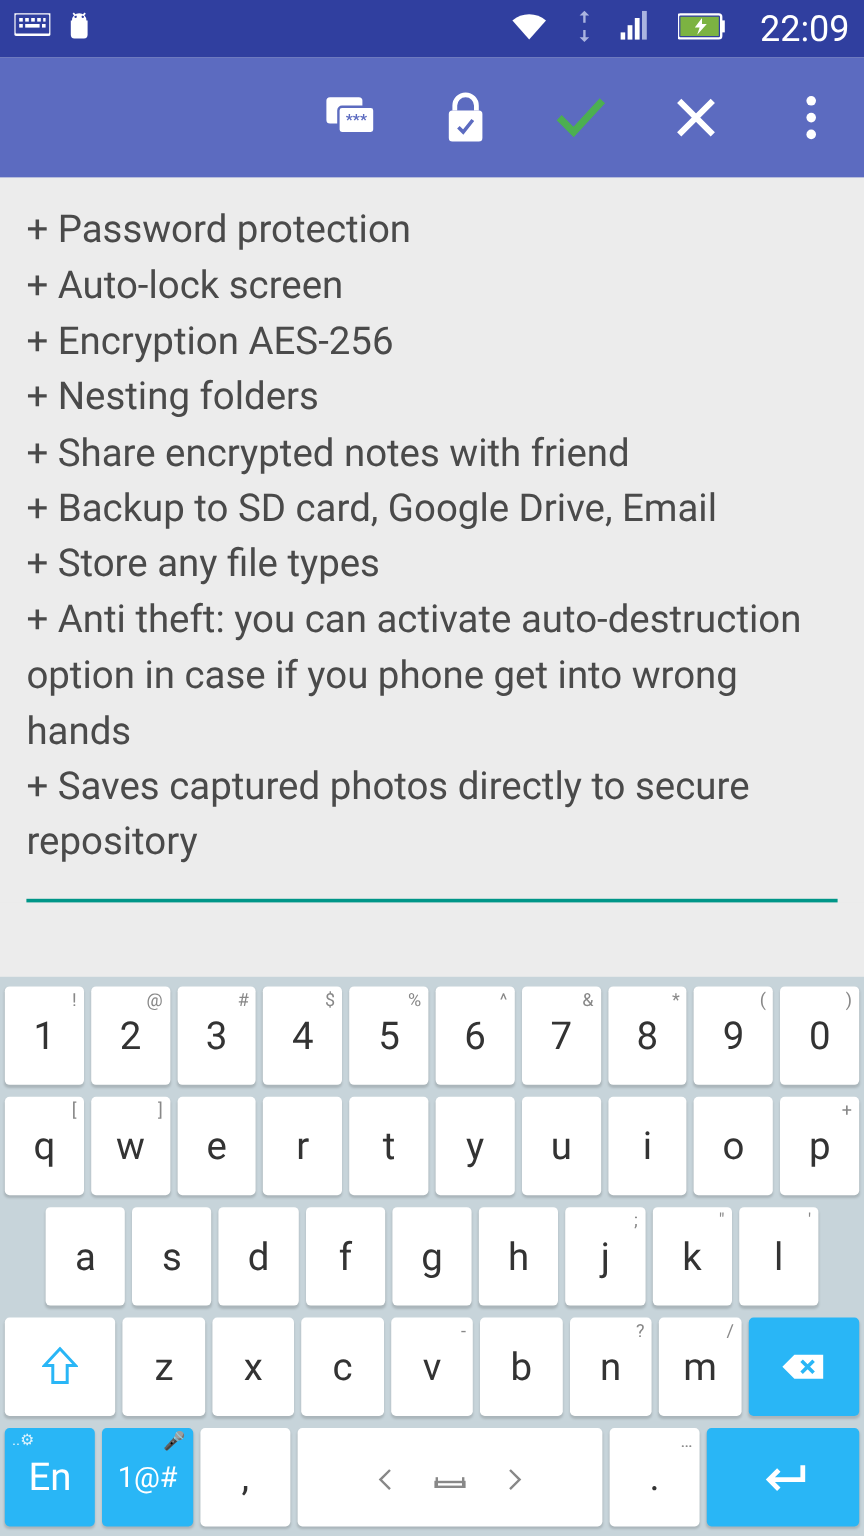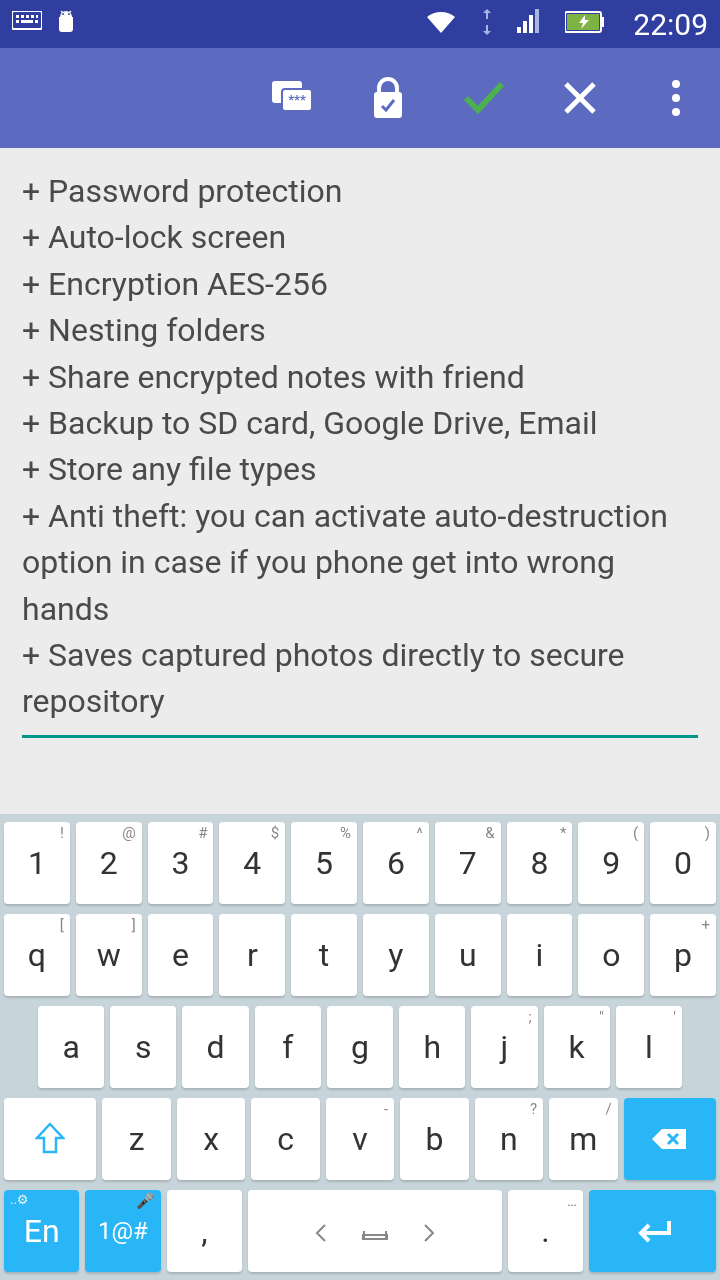--- a/index.html
+++ b/index.html
@@ -37,21 +37,21 @@
 
 .content {
   padding: 20px 22px 0 22px;
   background: #ececec;
 }
 .note-text {
   font-size: 32px;
   color: #4a4a4a;
   line-height: 1.45;
   border-bottom: 3px solid #009688;
-  padding-bottom: 10px;
+  padding-bottom: 24px;
   white-space: pre-wrap;
 }
 
 .keyboard {
   position: absolute;
   bottom: 0;
   left: 0;
   right: 0;
   background: #c7d4da;
   padding: 8px 4px 4px 4px;

